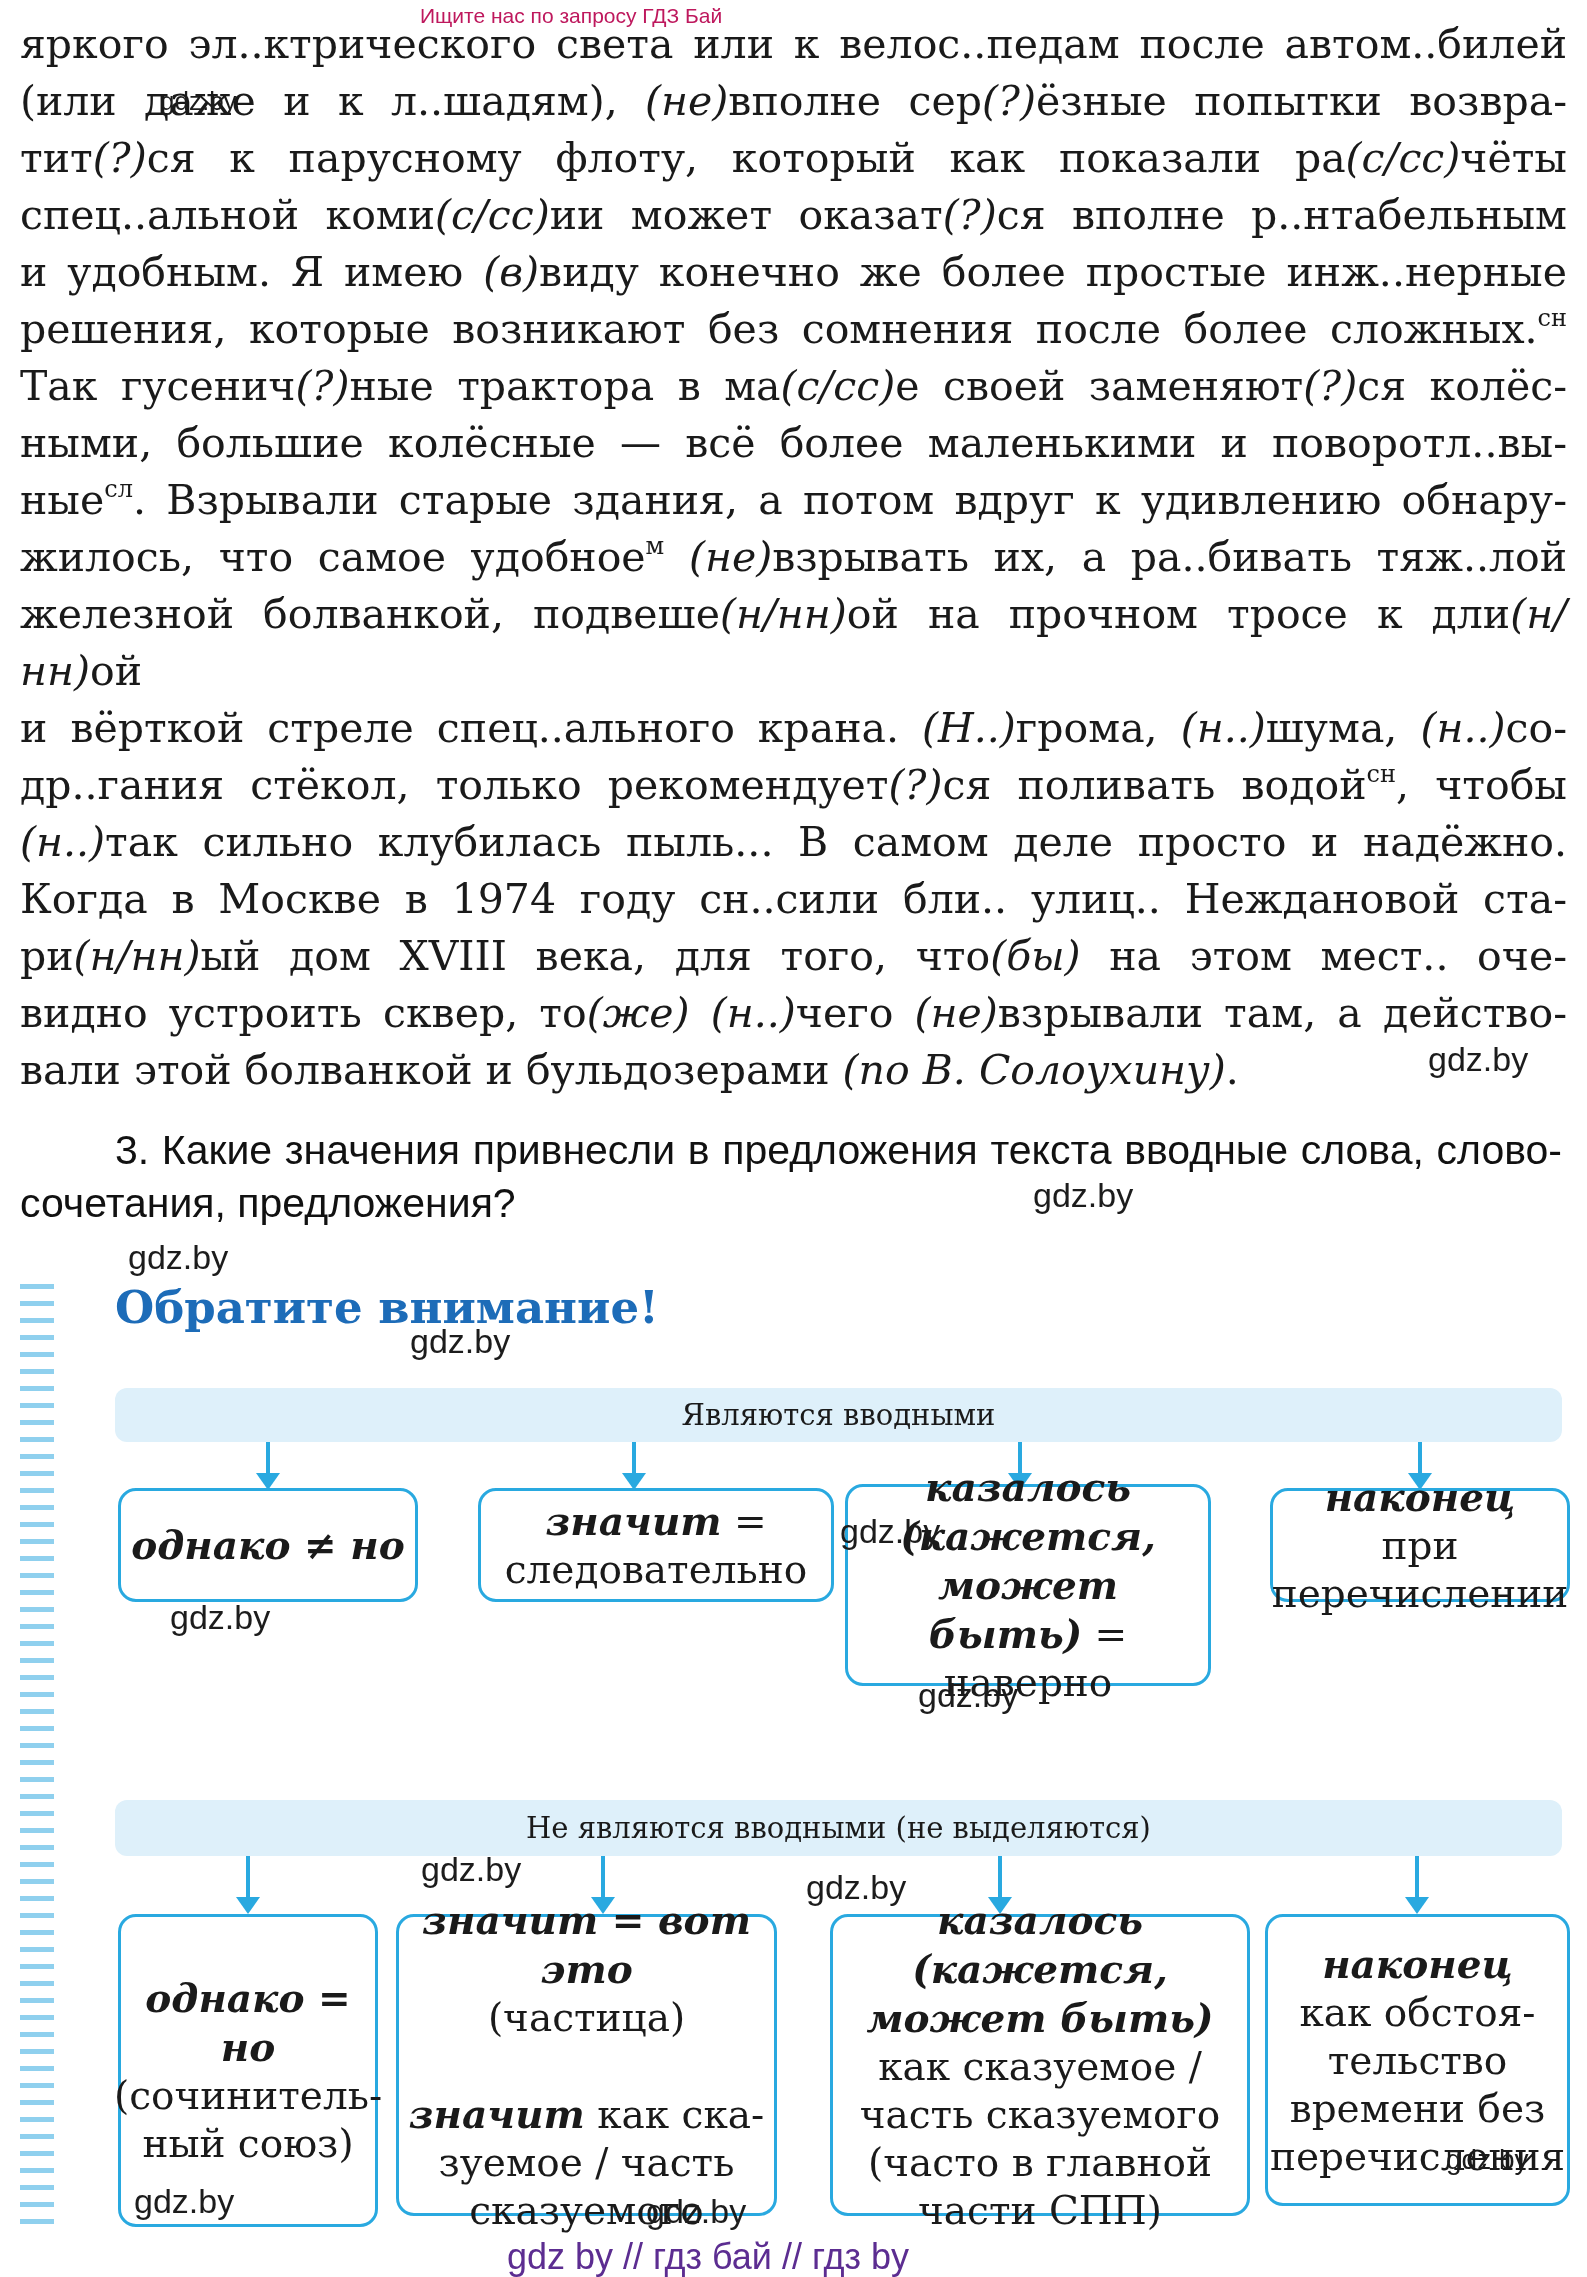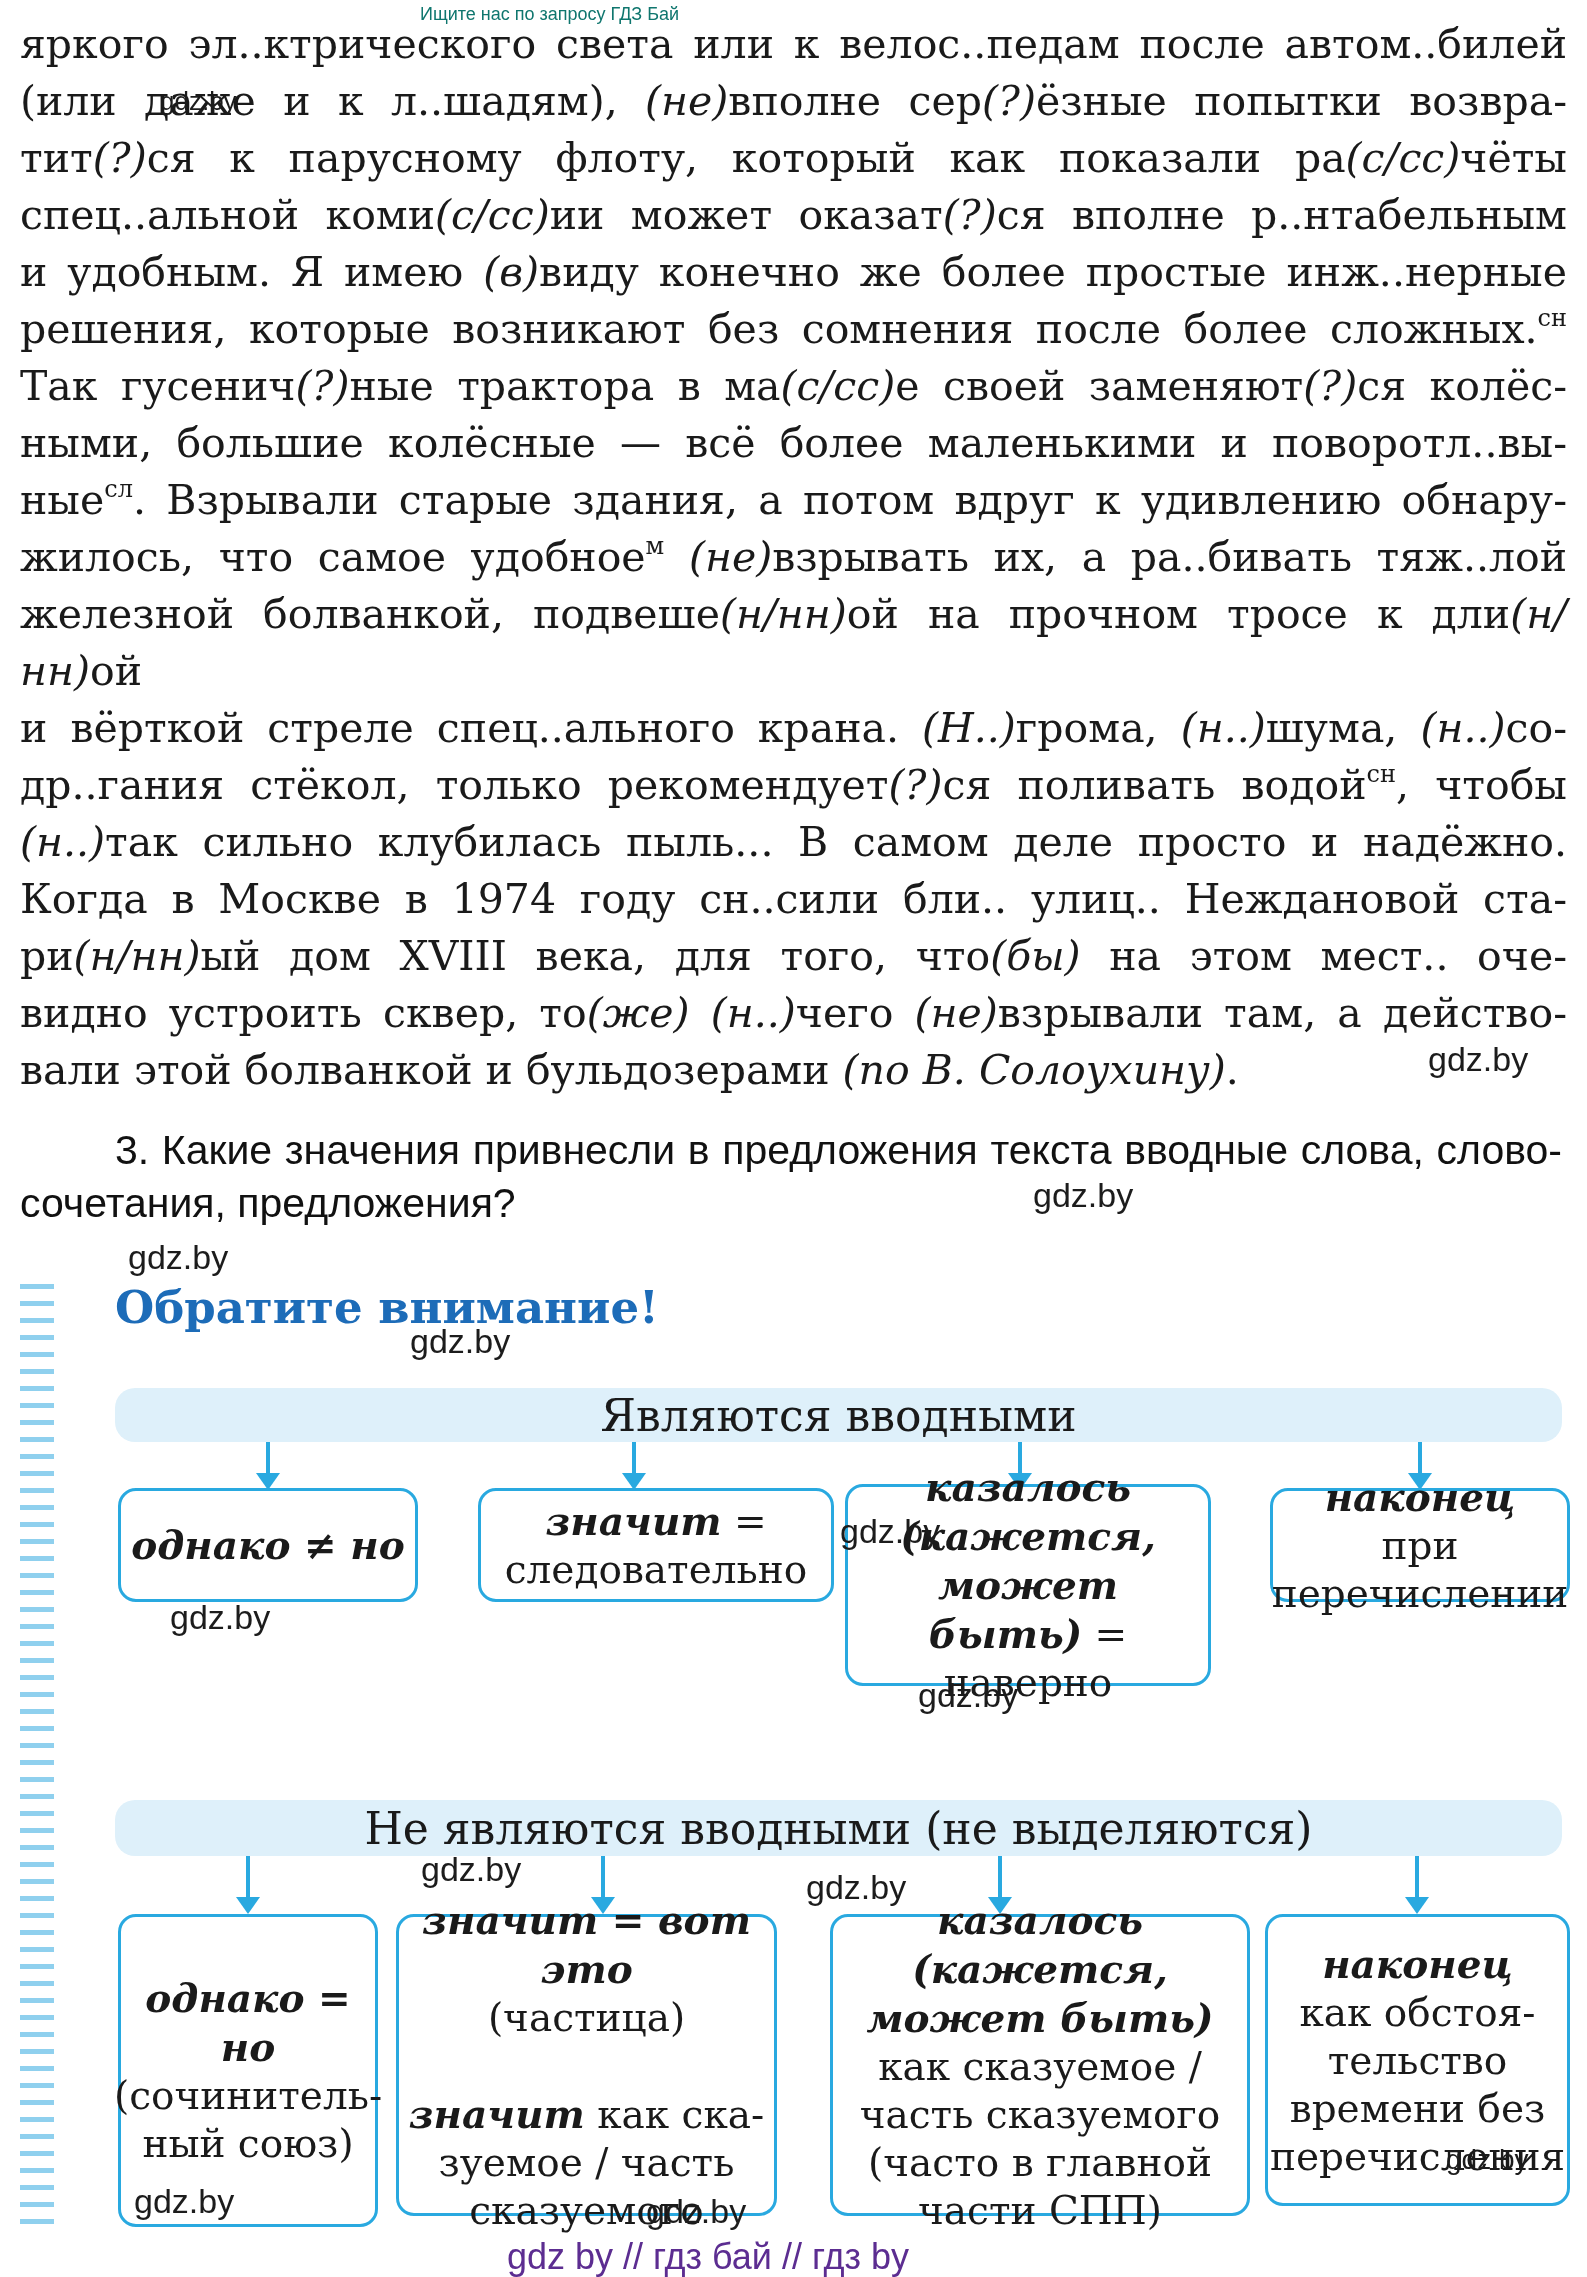--- a/index.html
+++ b/index.html
@@ -1,36 +1,36 @@
 <!DOCTYPE html>
 <html><head>
 <meta charset="utf-8">
 <style>
   html,body{margin:0;padding:0;background:#fff;}
   .page{position:relative;width:1587px;height:2277px;background:#fff;overflow:hidden;
         font-family:"DejaVu Serif","Liberation Serif",serif;color:#1a1a1a;}
   .abs{position:absolute;}
   
-  .promo{left:420px;top:4px;font-family:"Liberation Sans",sans-serif;font-size:18px;
-         color:#0f766e;white-space:nowrap;}
+  .promo{left:420px;top:4px;font-family:"Liberation Sans",sans-serif;font-size:21px;
+         color:#be185d;white-space:nowrap;}
   
   .textlines{left:20px;top:16px;width:1547px;font-size:41px;line-height:57px;}
   .textlines .line{text-align:justify;text-align-last:justify;white-space:normal;}
   .textlines .line:last-child{text-align-last:left;}
   .textlines .em{font-style:italic;}
   .sup{font-size:24px;vertical-align:17px;line-height:0;}
   
   .question{left:20px;top:1124px;width:1542px;font-family:"Liberation Sans",sans-serif;
             font-size:41px;line-height:53px;color:#111;}
   .question .q1{text-indent:95px;text-align:justify;text-align-last:justify;}
   
   .notice{left:115px;top:1281px;font-size:45px;font-weight:bold;color:#1d6cb8;}
   
-  .bar{background:#def0fa;border-radius:20px;display:flex;align-items:center;
-       justify-content:center;font-size:44px;color:#1a1a1a;}
+  .bar{background:#def0fa;border-radius:12px;display:flex;align-items:center;
+       justify-content:center;font-size:29px;color:#1a1a1a;}
   
   .arrow{position:absolute;width:24px;}
   .arrow .stem{position:absolute;left:10px;top:0;bottom:15px;width:4px;background:#29a9e0;}
   .arrow .head{position:absolute;left:0;bottom:0;width:0;height:0;
                border-left:12px solid transparent;border-right:12px solid transparent;
                border-top:17px solid #29a9e0;}
   
   .tbox{position:absolute;background:#fff;border:3px solid #29a9e0;border-radius:18px;
         display:flex;flex-direction:column;align-items:center;justify-content:center;
         font-size:39px;line-height:48px;text-align:center;padding:4px 8px;box-sizing:border-box;}

